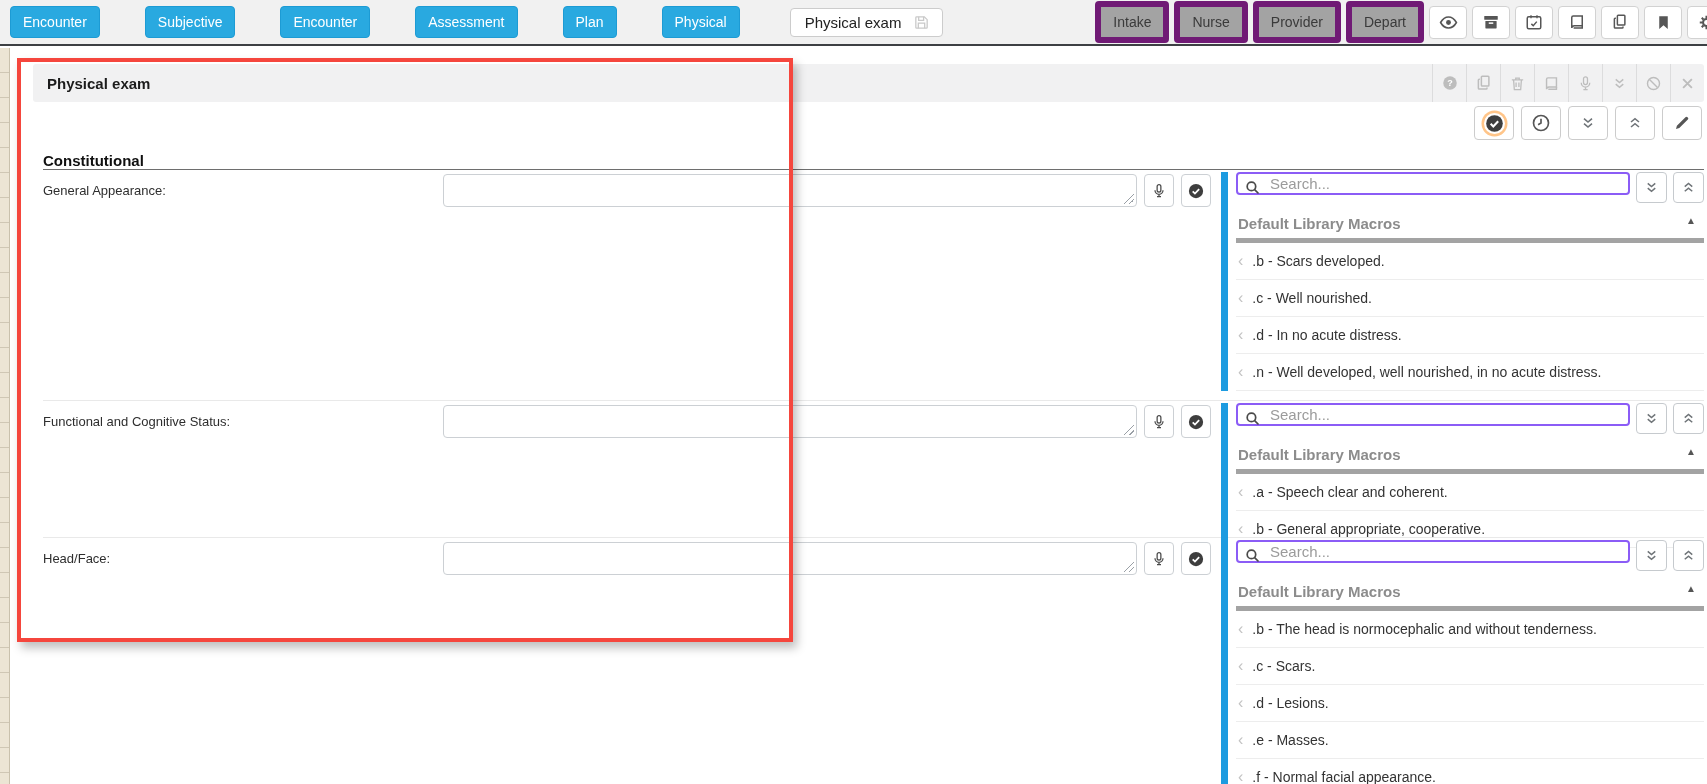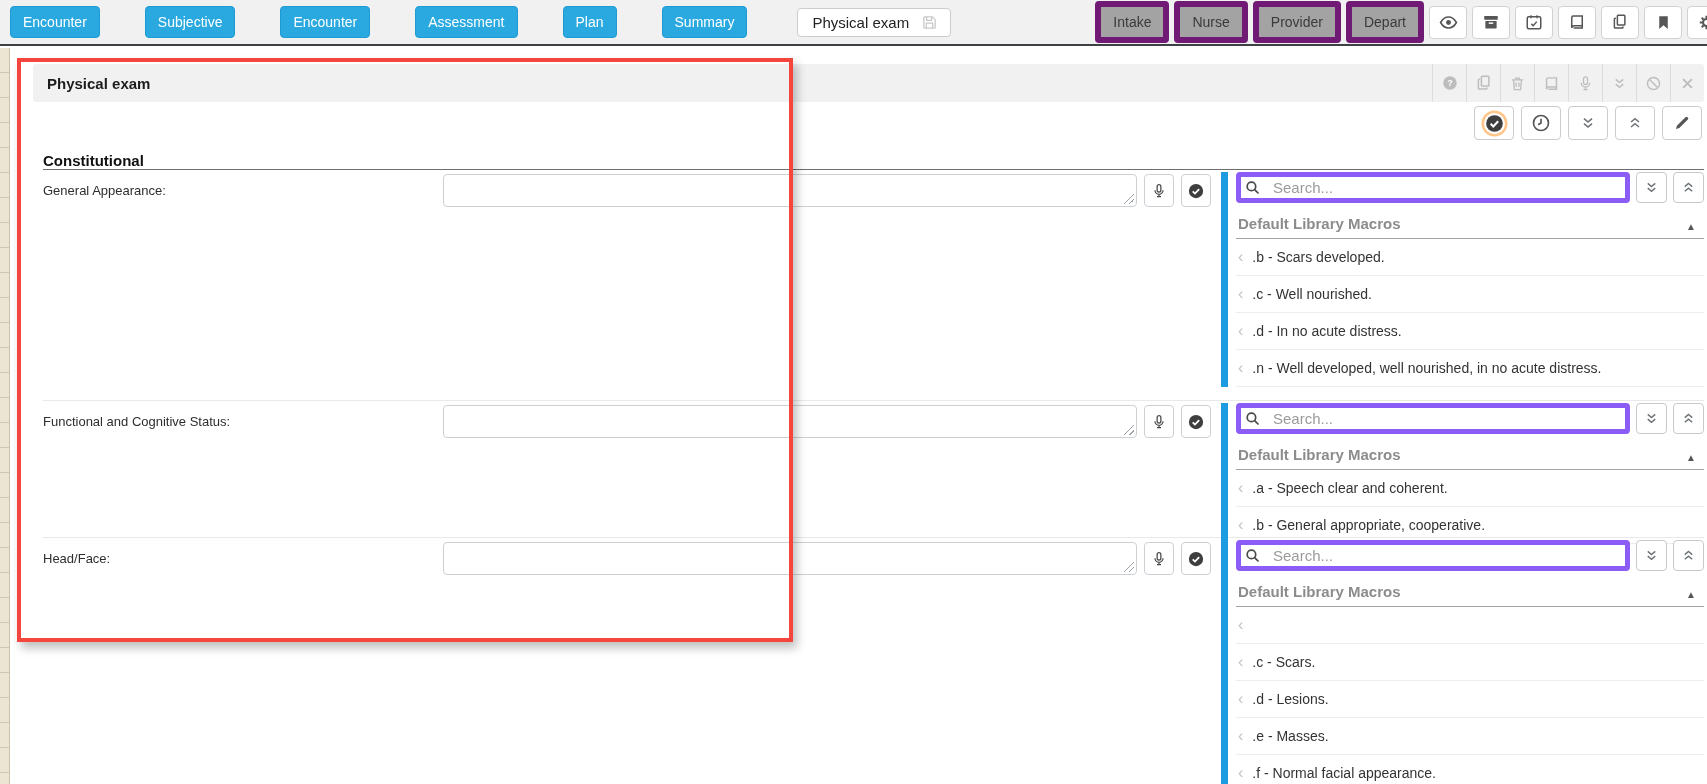--- a/index.html
+++ b/index.html
@@ -47,48 +47,48 @@
   .ta-wrap{position:relative;}
   textarea.note{width:694px;height:33px;border:1px solid #ccd0d4;border-radius:4px;resize:none;
     font-family:inherit;font-size:14px;padding:5px 8px;display:block;}
   .grip{position:absolute;right:3px;bottom:3px;width:10px;height:10px;pointer-events:none;
     background:linear-gradient(135deg, transparent 0 46%, #9aa0a6 46% 54%, transparent 54% 72%, #9aa0a6 72% 80%, transparent 80%);}
   .small-btn{width:30px;height:33px;margin-left:7px;background:#fff;border:1px solid #ccd0d4;
     border-radius:4px;display:flex;align-items:center;justify-content:center;cursor:pointer;}
   .macros-panel{flex:1;margin-left:10px;margin-top:2px;border-left:7px solid #1d9be0;padding-left:8px;}
   .search-row{display:flex;gap:6px;}
   .search-box{flex:1;position:relative;}
-  .search-input{width:100%;height:31px;border:5px solid #8b5cf6;border-radius:4px;
+  .search-input{width:100%;height:23px;border:2px solid #8b5cf6;border-radius:4px;
     padding:0 8px 0 32px;font-size:15px;color:#333;font-family:inherit;}
   .search-input::placeholder{color:#9b9b9b;}
   .search-ic{position:absolute;left:8px;top:7px;}
   .chev-btn{flex:0 0 31px;height:31px;background:#fff;border:1px solid #c6cace;border-radius:4px;
     display:flex;align-items:center;justify-content:center;cursor:pointer;}
-  .macros-header{display:flex;align-items:flex-end;margin-top:4px;padding:8px 6px 6px 2px;
-    border-bottom:1px solid #a3a3a3;cursor:pointer;}
+  .macros-header{display:flex;align-items:flex-start;margin-top:4px;padding:8px 6px 6px 2px;
+    border-bottom:5px solid #a3a3a3;cursor:pointer;}
   .macros-title{font-weight:bold;font-size:15px;color:#8c8c8c;flex:1;}
   .collapse-caret{color:#555;font-size:10px;padding-right:2px;}
   .macro-item{display:flex;align-items:center;height:37px;border-bottom:1px solid #ededed;
     font-size:14px;color:#333;padding-left:2px;cursor:pointer;}
   .macro-chevron{color:#c3c3c3;font-size:16px;margin-right:9px;}
   
   .annotation-box{position:absolute;left:17px;top:58px;width:776px;height:584px;
     border:4px solid #f5463d;box-shadow:4px 6px 9px rgba(0,0,0,.25);z-index:50;pointer-events:none;}
   svg{display:block;}
 </style>
 </head>
 <body>
 
 <div class="topbar">
   <button class="nav-btn">Encounter</button>
   <button class="nav-btn">Subjective</button>
   <button class="nav-btn">Encounter</button>
   <button class="nav-btn">Assessment</button>
   <button class="nav-btn">Plan</button>
-  <button class="nav-btn">Summary</button>
+  <button class="nav-btn">Physical</button>
   <div class="tab-active">
     <span>Physical exam</span>
     <span>
       <svg width="17" height="17" viewBox="0 0 24 24" fill="none" stroke="#c9c9c9" stroke-width="1.8">
         <path d="M4 5a1 1 0 0 1 1-1h11l4 4v11a1 1 0 0 1-1 1H5a1 1 0 0 1-1-1z"></path>
         <path d="M8 4v5h7V4M7.5 20v-7h9v7"></path>
       </svg>
     </span>
   </div>
 
@@ -406,20 +406,21 @@
         </button>
       </div>
       <div class="macros-header">
         <span class="macros-title">Default Library Macros</span>
         <span class="collapse-caret">▲</span>
       </div>
       <div class="macros-list">
 
       <div class="macro-item">
           <span class="macro-chevron">‹</span>
+          <span>.b - The head is normocephalic and without tenderness.</span>
         </div>
             <div class="macro-item">
           <span class="macro-chevron">‹</span>
           <span>.c - Scars.</span>
         </div>
             <div class="macro-item">
           <span class="macro-chevron">‹</span>
           <span>.d - Lesions.</span>
         </div>
             <div class="macro-item">

